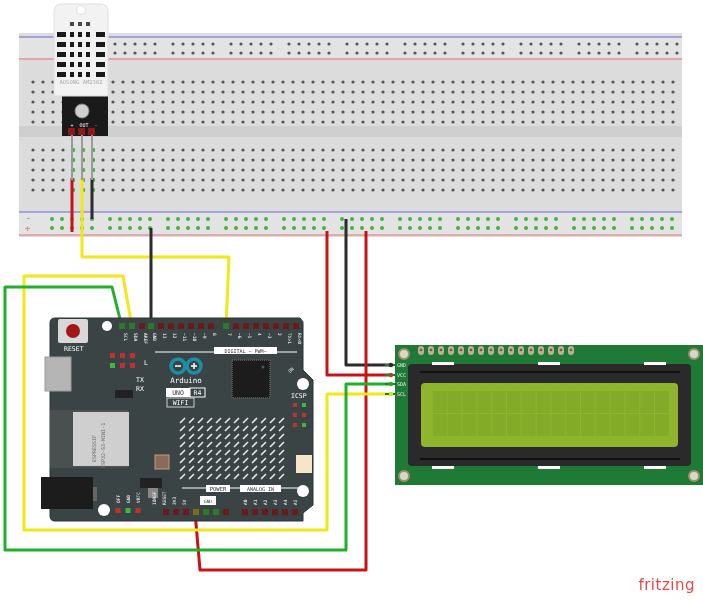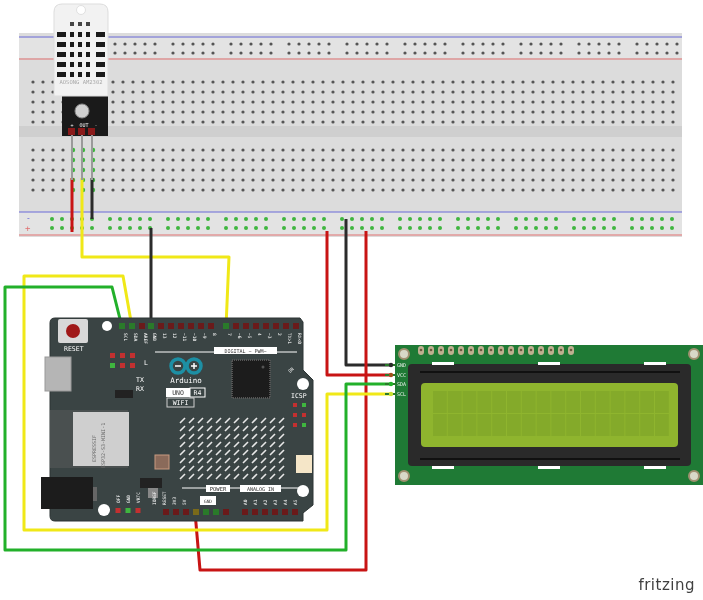--- a/index.html
+++ b/index.html
@@ -1,19 +1,19 @@
 <!DOCTYPE html>
 <html><head>
 <meta charset="utf-8">
 <style>
   html,body{margin:0;padding:0;background:#ffffff;}
   body{width:703px;height:600px;position:relative;overflow:hidden;font-family:"DejaVu Sans Mono","Liberation Mono",monospace;}
   svg{position:absolute;left:0;top:0;}
   .lbl{font-family:"DejaVu Sans Mono","Liberation Mono",monospace;}
-  .wm{position:absolute;right:8px;bottom:6px;font-family:"DejaVu Sans","Liberation Sans",sans-serif;font-size:15px;color:#404040;letter-spacing:0.5px;}
+  .wm{position:absolute;right:8px;bottom:6px;font-family:"DejaVu Sans","Liberation Sans",sans-serif;font-size:15px;color:#ef4444;letter-spacing:0.5px;}
 </style>
 </head>
 <body>
 
 <svg id="canvas" width="703" height="600" viewBox="0 0 703 600">
 
   <g>
     <rect x="19" y="33" width="663" height="204" fill="#dcdcdc"></rect>
     <rect x="19" y="38" width="663" height="20" fill="#e3e3e3"></rect>
     <line x1="19" y1="37" x2="682" y2="37" stroke="#6a6ad8" stroke-width="1"></line>

